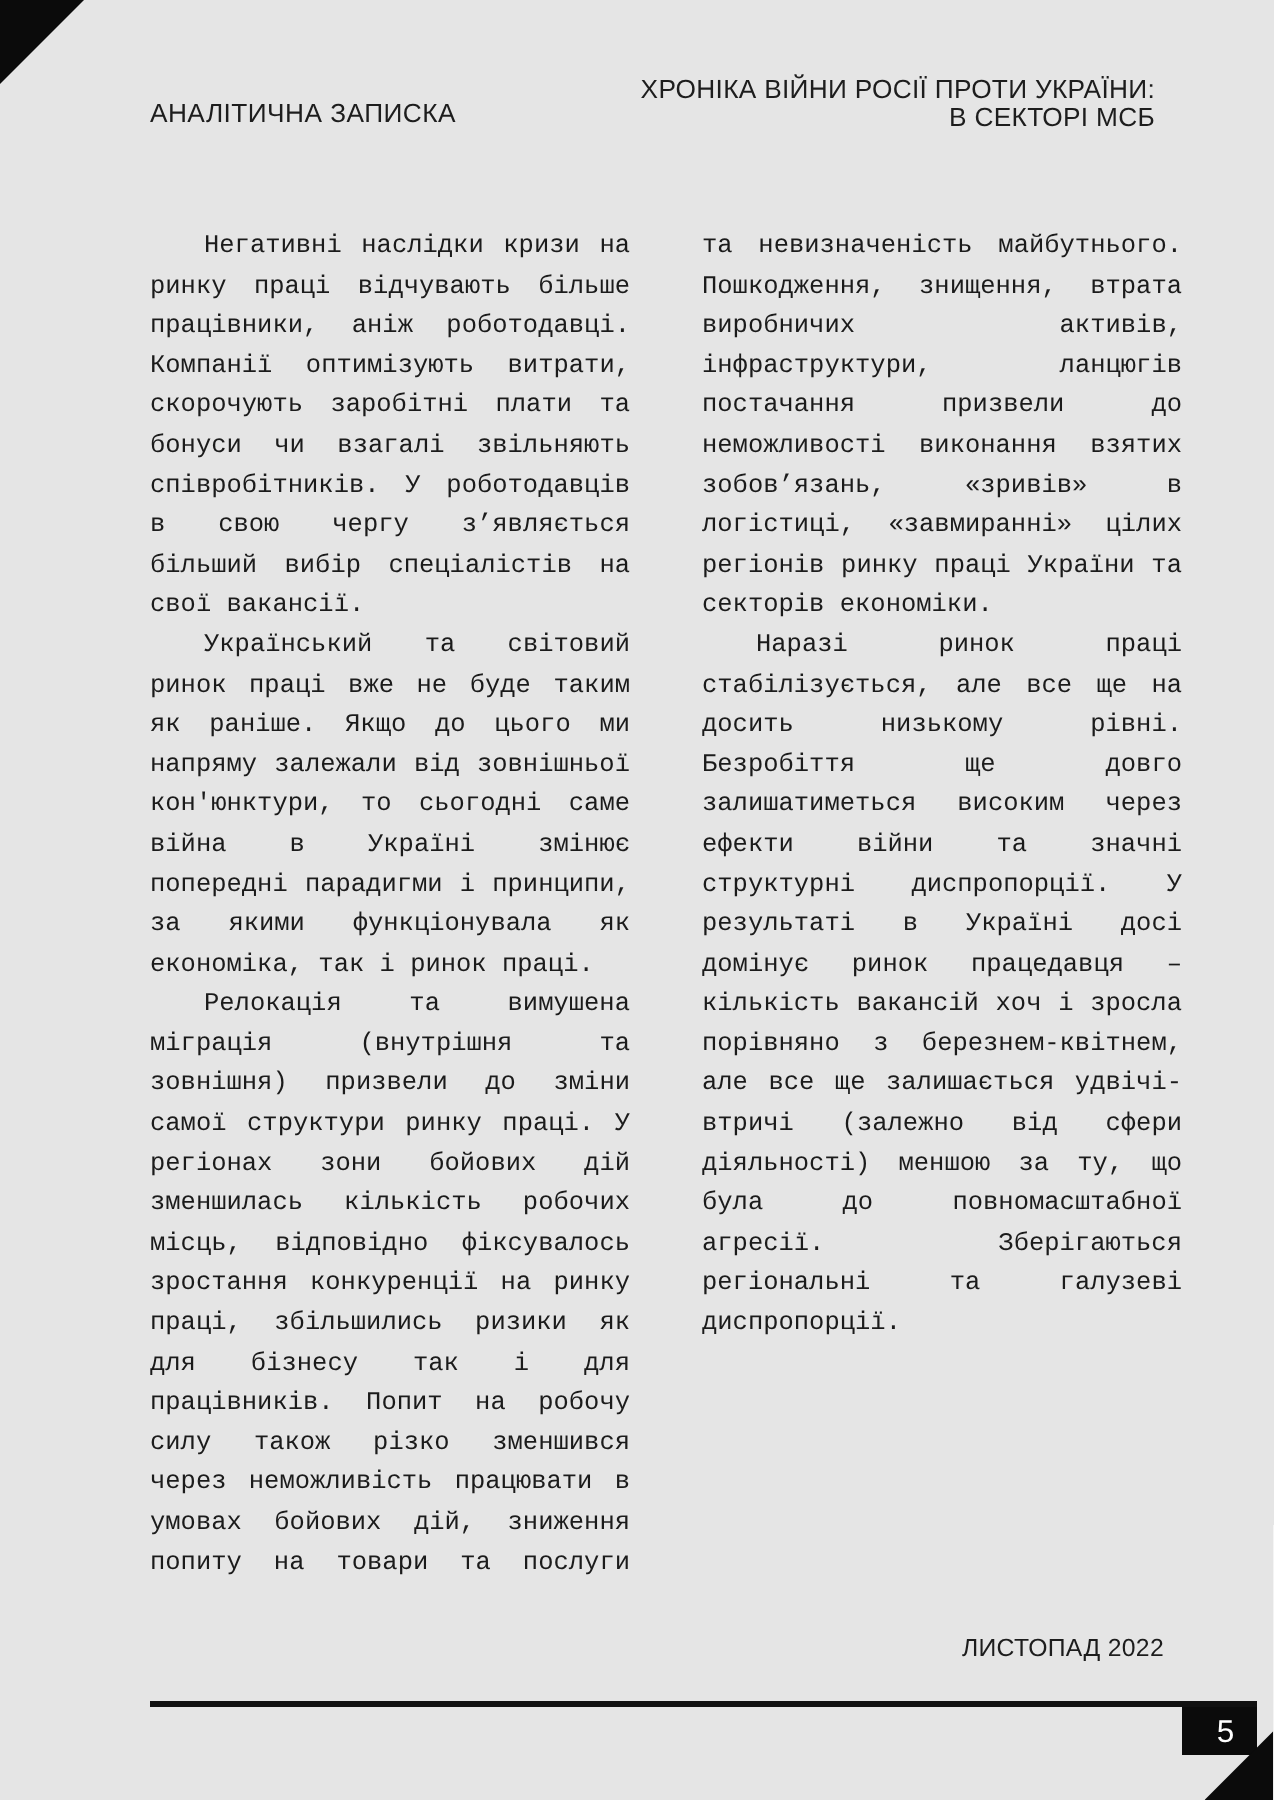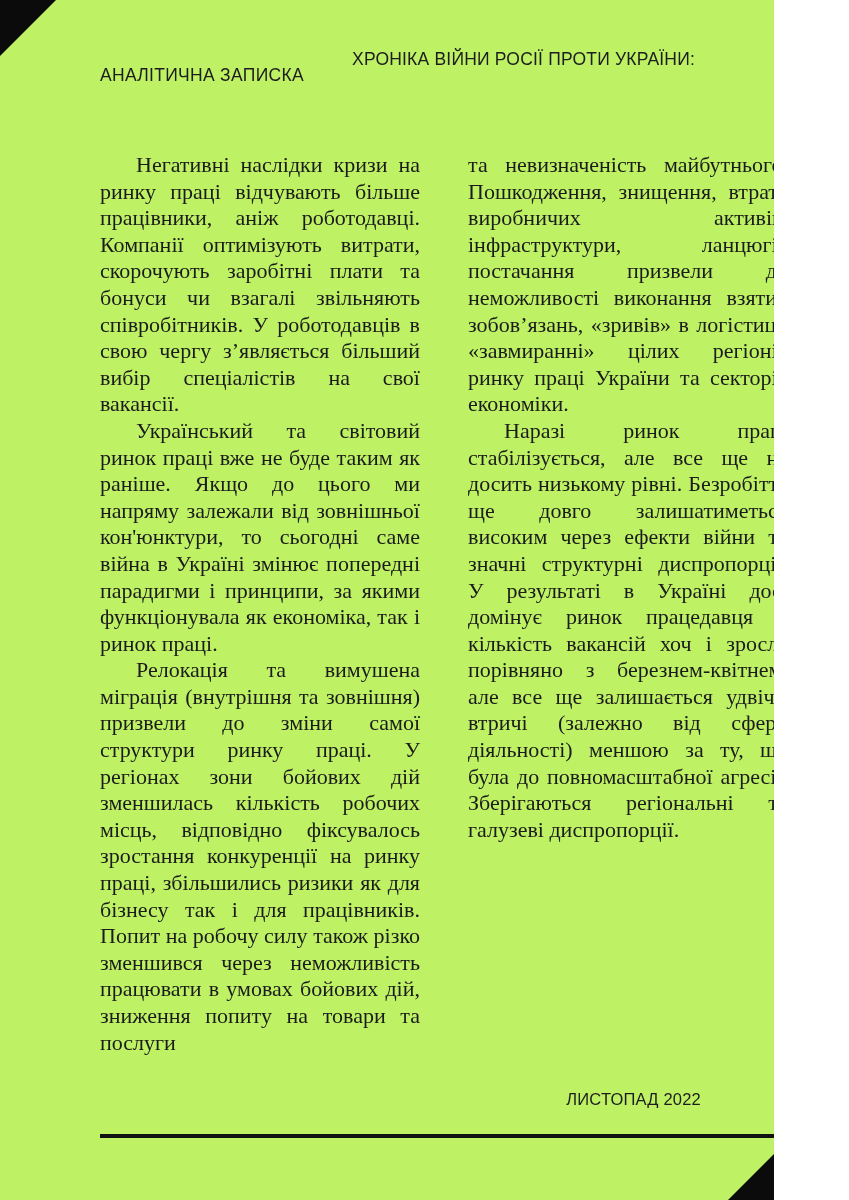--- a/index.html
+++ b/index.html
@@ -1,19 +1,19 @@
 <!DOCTYPE html>
 <html lang="uk"><head>
 <meta charset="utf-8">
 <style>
   html,body { margin:0; padding:0; background:#ffffff; }
   .page {
     position:relative;
-    width:774px; height:1200px;
-    background:#bef264;
+    width:849px; height:1200px;
+    background:#e5e5e5;
     overflow:hidden;
     font-family:"Liberation Sans", sans-serif;
   }
   
   .corner-tl {
     position:absolute; left:0; top:0;
     width:56px; height:56px; background:#0b0b0b;
     clip-path:polygon(0 0, 100% 0, 0 100%);
   }
   .corner-br {
@@ -35,22 +35,22 @@
   }
   
   .body-cols {
     position:absolute; left:100px; top:152px;
     width:688px;
     display:flex; gap:48px;
   }
   .col { width:320px; }
   .col p {
     margin:0;
-    font-family:Liberation Serif, serif;
-    font-size:22px; line-height:26.6px;
+    font-family:Liberation Mono, monospace;
+    font-size:17px; line-height:26.6px;
     text-align:justify;
     text-indent:36px;
     color:#1b1b1b;
   }
   .col p.no-indent { text-indent:0; }
   .col p.cont { text-align-last:justify; }
   
   .footer-rule {
     position:absolute; left:100px; top:1134px;
     width:738px; height:4px; background:#111111;
@@ -73,20 +73,21 @@
 <body>
 
 <div class="page">
 
   <div class="corner-tl"></div>
 
   <div class="hdr-left">АНАЛІТИЧНА ЗАПИСКА</div>
 
   <div class="hdr-right">
     <div>ХРОНІКА ВІЙНИ РОСІЇ ПРОТИ УКРАЇНИ:</div>
+    <div>В СЕКТОРІ МСБ</div>
   </div>
 
   <div class="body-cols">
     <div class="col">
       <p>Негативні наслідки кризи на ринку праці відчувають більше працівники, аніж роботодавці. Компанії оптимізують витрати, скорочують заробітні плати та бонуси чи взагалі звільняють співробітників. У роботодавців в свою чергу з’являється більший вибір спеціалістів на свої вакансії.</p>
       <p>Український та світовий ринок праці вже не буде таким як раніше. Якщо до цього ми напряму залежали від зовнішньої кон'юнктури, то сьогодні саме війна в Україні змінює попередні парадигми і принципи, за якими функціонувала як економіка, так і ринок праці.</p>
       <p class="cont">Релокація та вимушена міграція (внутрішня та зовнішня) призвели до зміни самої структури ринку праці. У регіонах зони бойових дій зменшилась кількість робочих місць, відповідно фіксувалось зростання конкуренції на ринку праці, збільшились ризики як для бізнесу так і для працівників. Попит на робочу силу також різко зменшився через неможливість працювати в умовах бойових дій, зниження попиту на товари та послуги</p>
     </div>
     <div class="col">
       <p class="no-indent">та невизначеність майбутнього. Пошкодження, знищення, втрата виробничих активів, інфраструктури, ланцюгів постачання призвели до неможливості виконання взятих зобов’язань, «зривів» в логістиці, «завмиранні» цілих регіонів ринку праці України та секторів економіки.</p>

